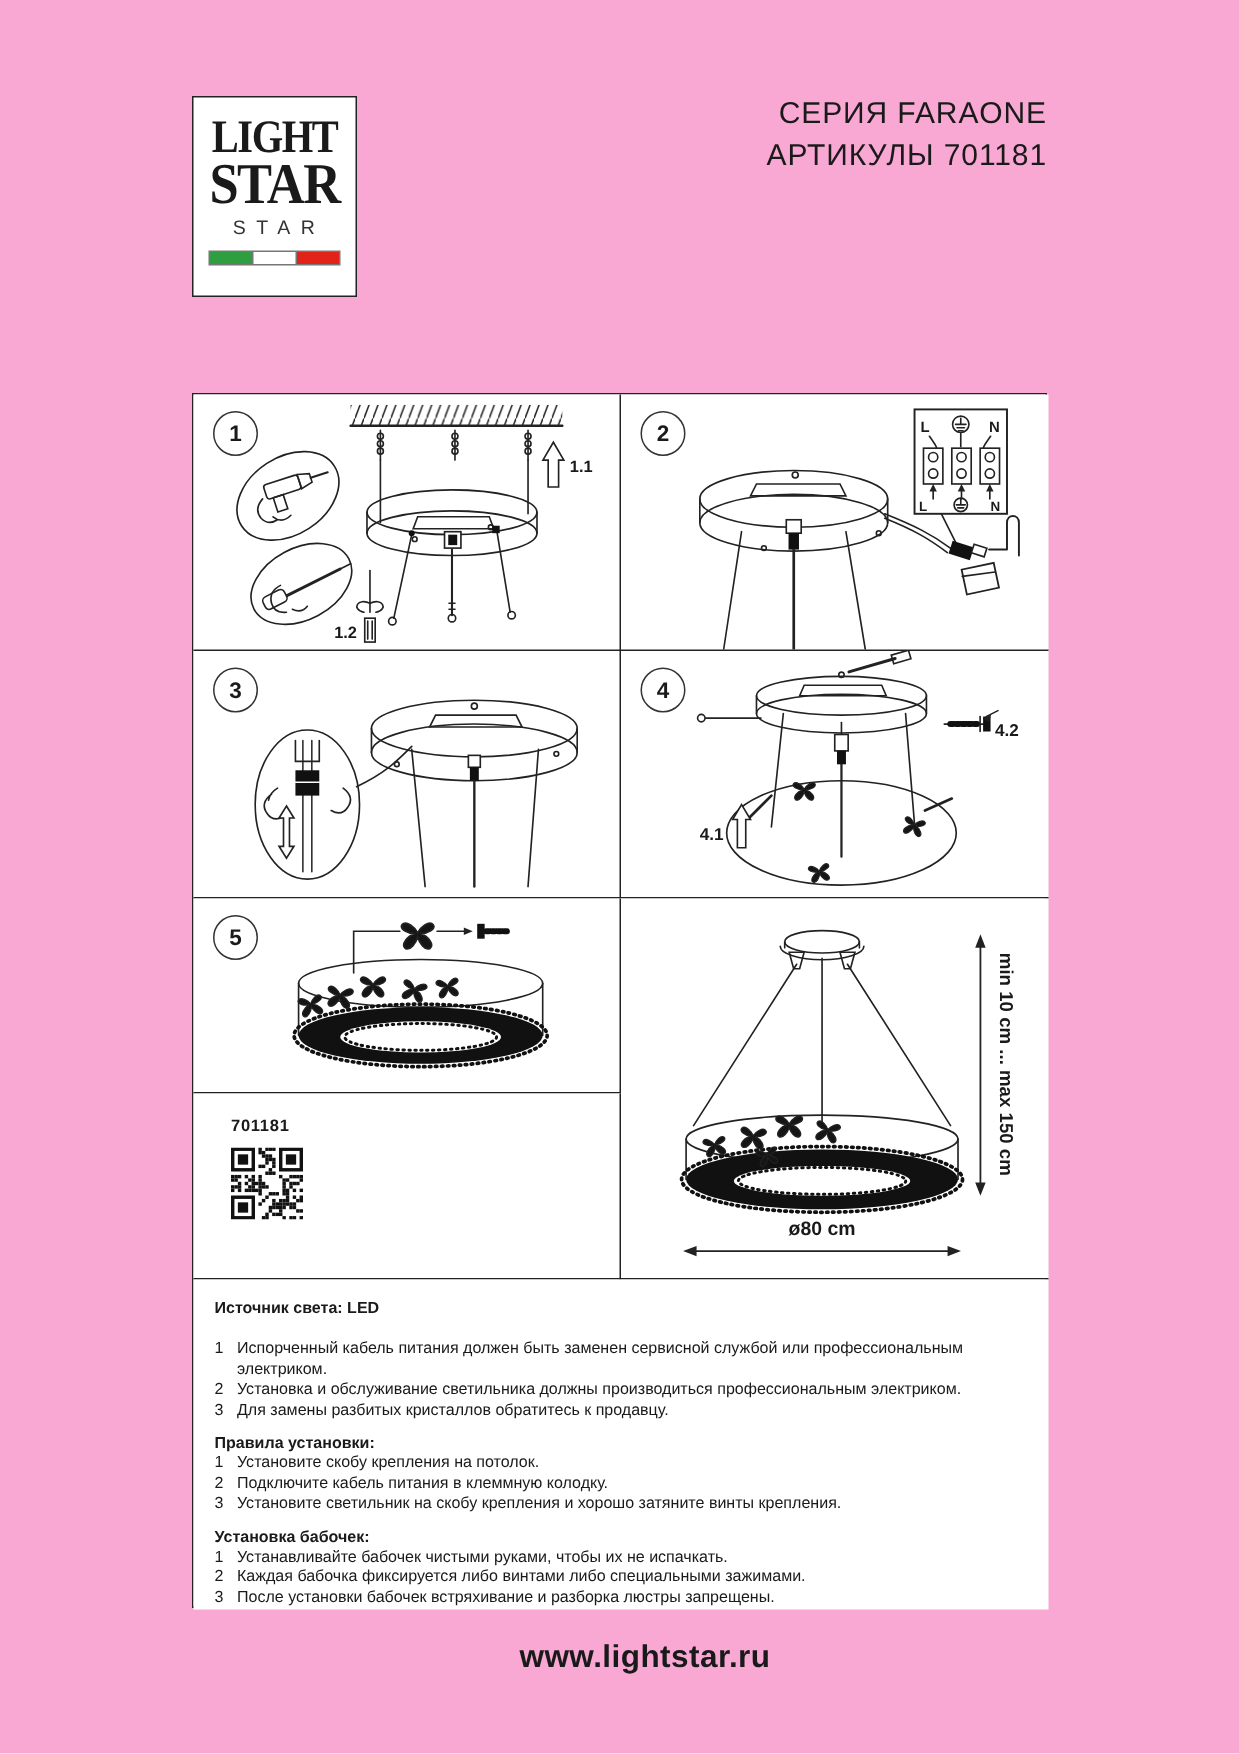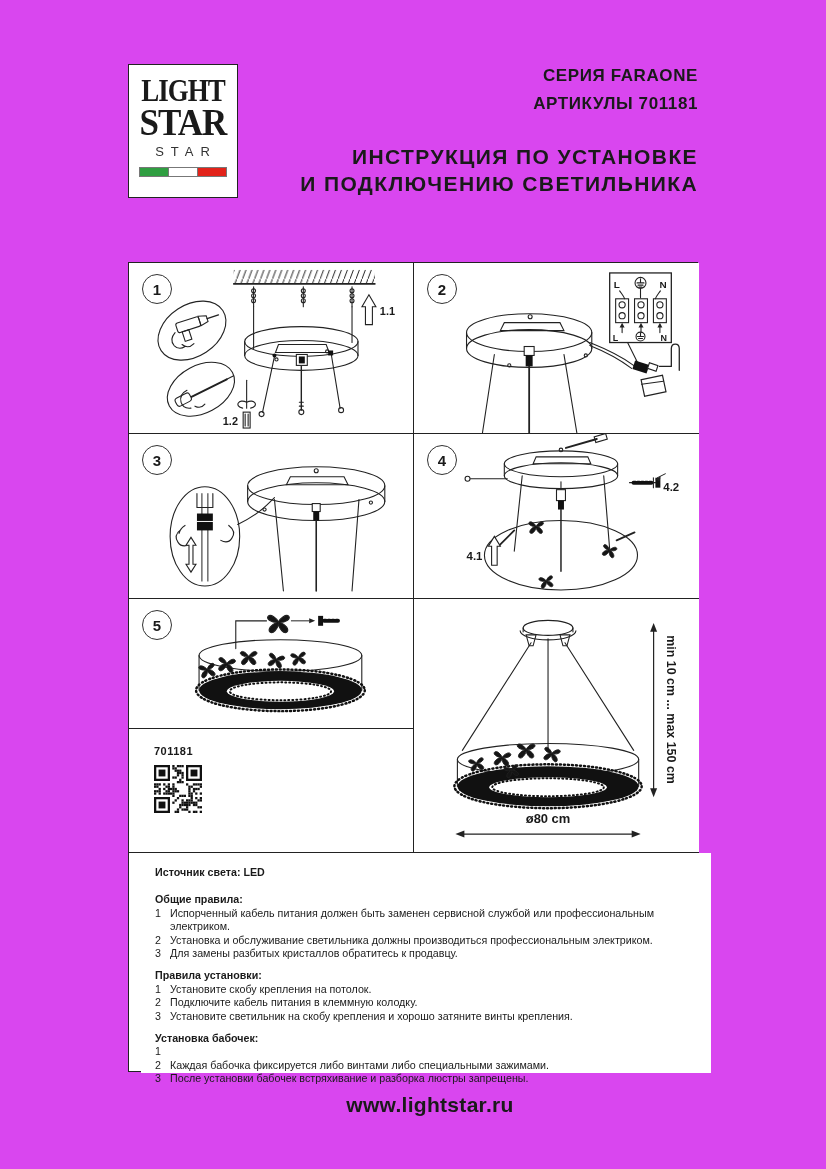--- a/index.html
+++ b/index.html
@@ -1,37 +1,37 @@
 <!DOCTYPE html>
 <html><head>
 <meta charset="utf-8">
 <style>
   html,body{margin:0;padding:0;background:#fff;}
-  .sheet{position:relative;width:826px;height:1169px;background:#d946ef;overflow:hidden;
+  .sheet{position:relative;width:826px;height:1169px;background:#f9a8d4;overflow:hidden;
          font-family:"Liberation Sans",sans-serif;color:#1a1a1a;}
   .abs{position:absolute;}
   svg{display:block;}
   svg text{font-family:"Liberation Sans",sans-serif;fill:#1a1a1a;}
 
   
   .logo{left:128px;top:64px;width:110px;height:134px;border:1.6px solid #222;
         box-sizing:border-box;text-align:center;padding-top:13px;background:#fff;}
   .logo .l1{font-family:"Liberation Serif",serif;font-weight:bold;font-size:27px;
             line-height:27px;letter-spacing:-1px;transform:scaleY(1.15);}
   .logo .l2{font-family:"Liberation Serif",serif;font-weight:bold;font-size:35px;
             line-height:36px;letter-spacing:-1px;transform:scaleY(1.1);}
   .logo .l3{font-size:13px;line-height:16px;letter-spacing:7px;margin-top:3px;
             margin-left:6px;color:#333;}
   .flag{width:88px;height:10px;margin:7px auto 0;display:flex;border:1px solid #777;box-sizing:border-box;}
   .flag span{flex:1;}
   .flag .mid{border-left:1px solid #777;border-right:1px solid #777;}
 
   
   .hdr{right:128px;top:62px;text-align:right;}
-  .hdr .series,.hdr .articles{font-size:17px;font-weight:bold;line-height:28px;letter-spacing:.6px;}
+  .hdr .series,.hdr .articles{font-size:20px;font-weight:normal;line-height:28px;letter-spacing:.6px;}
   .hdr .title{margin-top:25px;font-size:21px;font-weight:bold;line-height:27px;letter-spacing:1.4px;}
 
   
   .grid{left:128px;top:262px;width:570px;height:810px;border:1.6px solid #222;box-sizing:border-box;background:#fff;}
   .cell{position:absolute;box-sizing:border-box;background:#fff;}
   .bR{border-right:1.4px solid #222;} .bB{border-bottom:1.4px solid #222;}
   .stepnum{position:absolute;left:13px;top:11px;width:28px;height:28px;border:1.5px solid #333;
            border-radius:50%;display:flex;align-items:center;justify-content:center;
            font-size:15px;font-weight:bold;background:#fff;z-index:2;}
 
@@ -74,24 +74,20 @@
     <div class="flag">
       <span style="background:#2f9e41"></span>
       <span class="mid" style="background:#ffffff"></span>
       <span style="background:#e2231a"></span>
     </div>
   </div>
 
   <div class="abs hdr">
     <div class="series">СЕРИЯ FARAONE</div>
     <div class="articles">АРТИКУЛЫ 701181</div>
-    <div class="title">
-      <div>ИНСТРУКЦИЯ ПО УСТАНОВКЕ</div>
-      <div>И ПОДКЛЮЧЕНИЮ СВЕТИЛЬНИКА</div>
-    </div>
   </div>
 
   <div class="abs grid">
 
     <div class="cell bR bB" style="left:0;top:0;width:285px;height:171px;">
       <div class="stepnum">1</div>
       <svg viewBox="0 0 285 171" width="100%" height="100%" stroke="#222" fill="none" stroke-width="1.1" stroke-linecap="round">
         <rect x="105" y="7" width="142" height="14" fill="url(#hat)" stroke="none"></rect>
         <path d="M105 21 H247" stroke-width="1.6"></path>
         <g>
@@ -488,25 +484,24 @@
         </g>
         <g>
           <text x="134" y="225" text-anchor="middle" font-size="13" font-weight="bold" stroke="none">ø80 cm</text>
           <path d="M47 236 H221" stroke-width="1.2"></path>
           <polygon points="41,236 50,232.5 50,239.5" fill="#222" stroke="none"></polygon>
           <polygon points="227,236 218,232.5 218,239.5" fill="#222" stroke="none"></polygon>
         </g>
       </svg>
     </div>
 
-    <div class="cell info" style="left:12px;top:590px;width:570px;height:220px;">
+    <div class="cell info" style="left:0;top:590px;width:570px;height:220px;">
       <p class="src">Источник света: LED</p>
 
       <div class="sec">
-        <div class="ttl">Общие правила:</div>
         <div class="item">
             <span class="no"></span>
             <span>Испорченный кабель питания должен быть заменен сервисной службой или профессиональным электриком.</span>
           </div>
         <div class="item">
             <span class="no"></span>
             <span>Установка и обслуживание светильника должны производиться профессиональным электриком.</span>
           </div>
         <div class="item">
             <span class="no"></span>
@@ -527,20 +522,21 @@
         <div class="item">
             <span class="no"></span>
             <span>Установите светильник на скобу крепления и хорошо затяните винты крепления.</span>
           </div>
       </div>
 
       <div class="sec">
         <div class="ttl">Установка бабочек:</div>
         <div class="item">
             <span class="no"></span>
+            <span>Устанавливайте бабочек чистыми руками, чтобы их не испачкать.</span>
           </div>
         <div class="item">
             <span class="no"></span>
             <span>Каждая бабочка фиксируется либо винтами либо специальными зажимами.</span>
           </div>
         <div class="item">
             <span class="no"></span>
             <span>После установки бабочек встряхивание и разборка люстры запрещены.</span>
           </div>
       </div>

